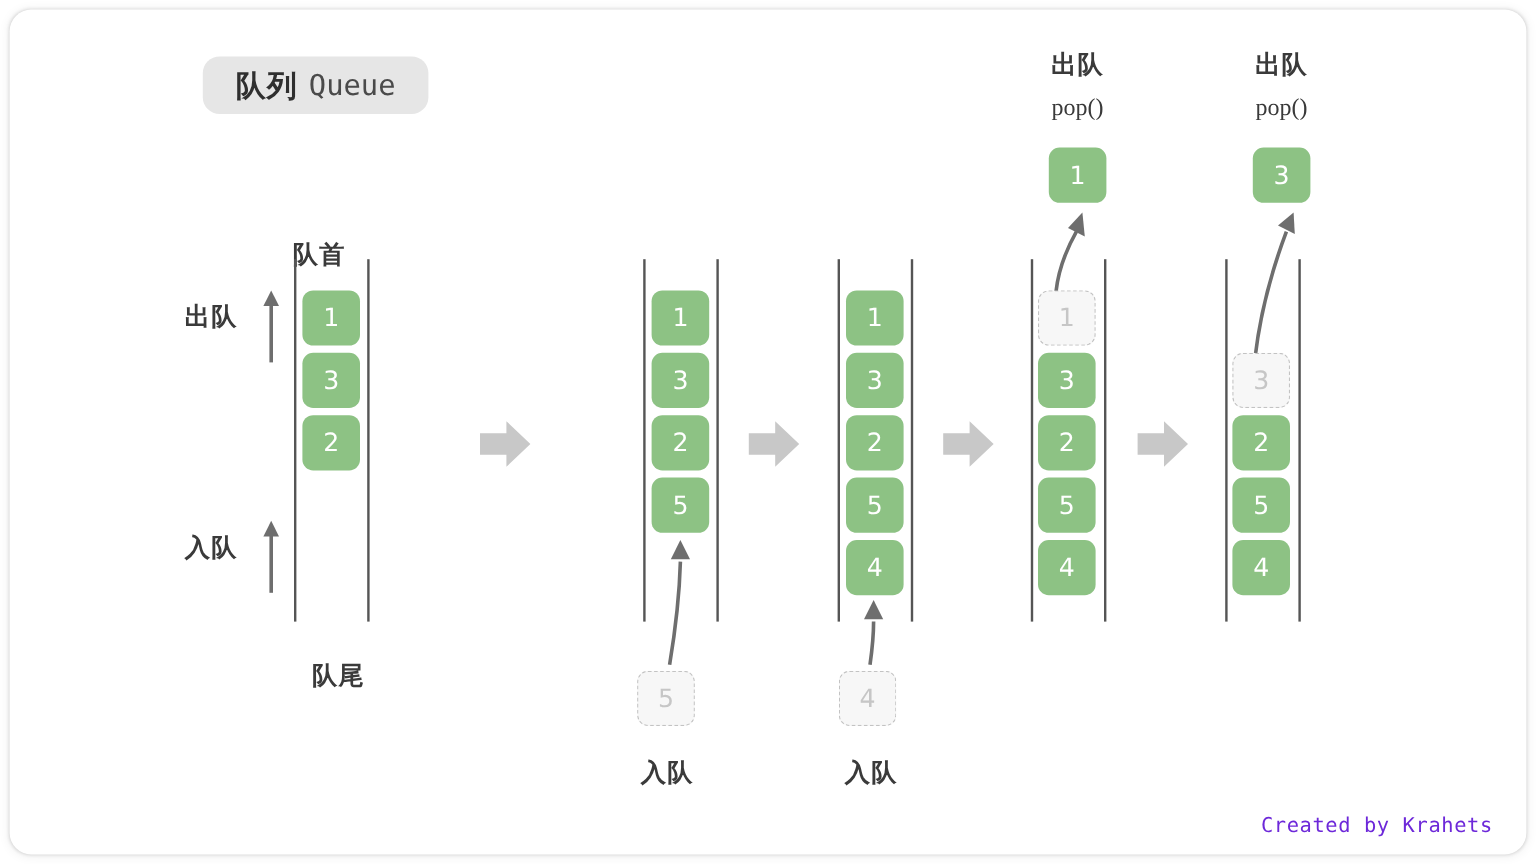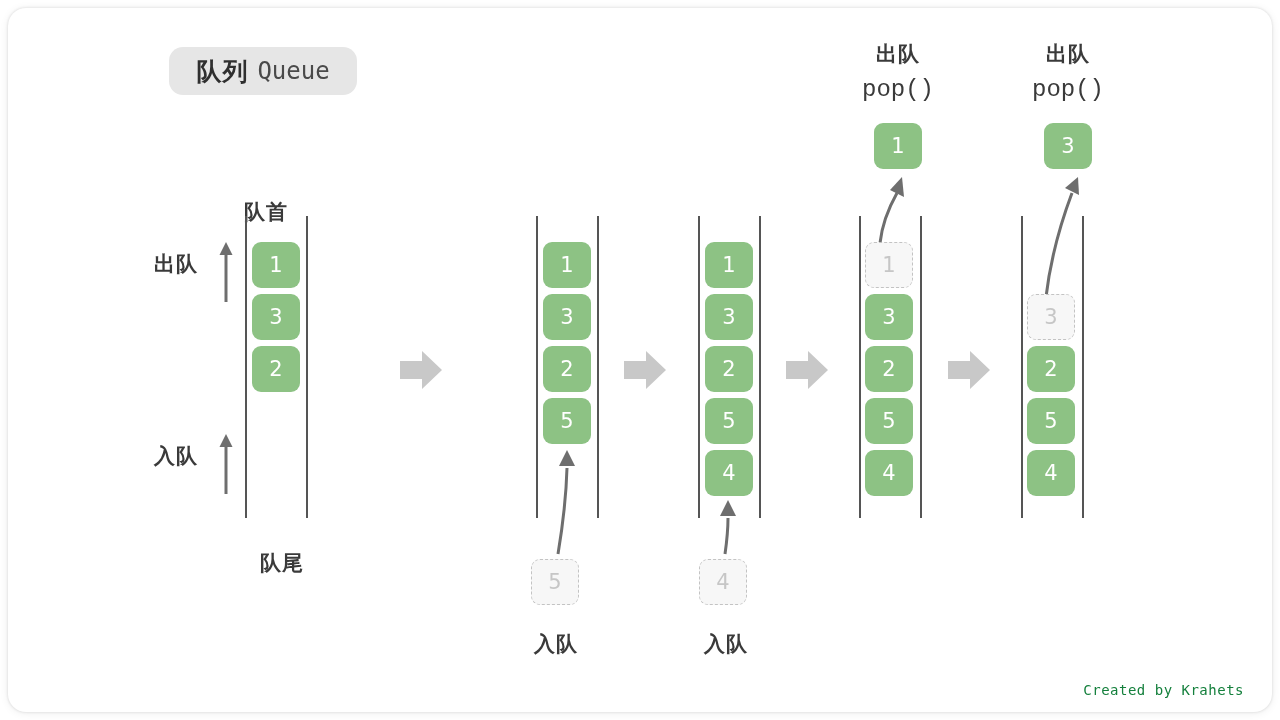--- a/index.html
+++ b/index.html
@@ -66,22 +66,22 @@
     color: #3a3a3a;
     white-space: nowrap;
     text-align: center;
     line-height: 36px;
   }
   .op-label .cn {
     font-weight: 700;
     letter-spacing: 1px;
   }
   .op-label .code {
-    font-family: Liberation Mono, monospace;
-    font-size: 24px;
+    font-family: Liberation Serif, serif;
+    font-size: 20px;
     font-weight: 400;
     color: #3a3a3a;
   }
   .op-label .code .num { color: #4e9a4e; font-weight: 700; }
 
   
   .rail {
     width: 1.6px;
     background: #555555;
   }
@@ -106,22 +106,22 @@
     background: #f7f7f7;
     border: 1.8px dashed #c3c3c3;
     color: #c6c6c6;
   }
 
   
   #credit {
     right: 28px;
     bottom: 14px;
     font-family: "DejaVu Sans Mono", "Liberation Mono", monospace;
-    font-size: 14px;
-    color: #15803d;
+    font-size: 17px;
+    color: #6d28d9;
     letter-spacing: 0.5px;
   }
   svg { overflow: visible; }
 </style>
 </head>
 <body>
 
 <div id="card">
 
   <div class="abs" id="title-badge">

